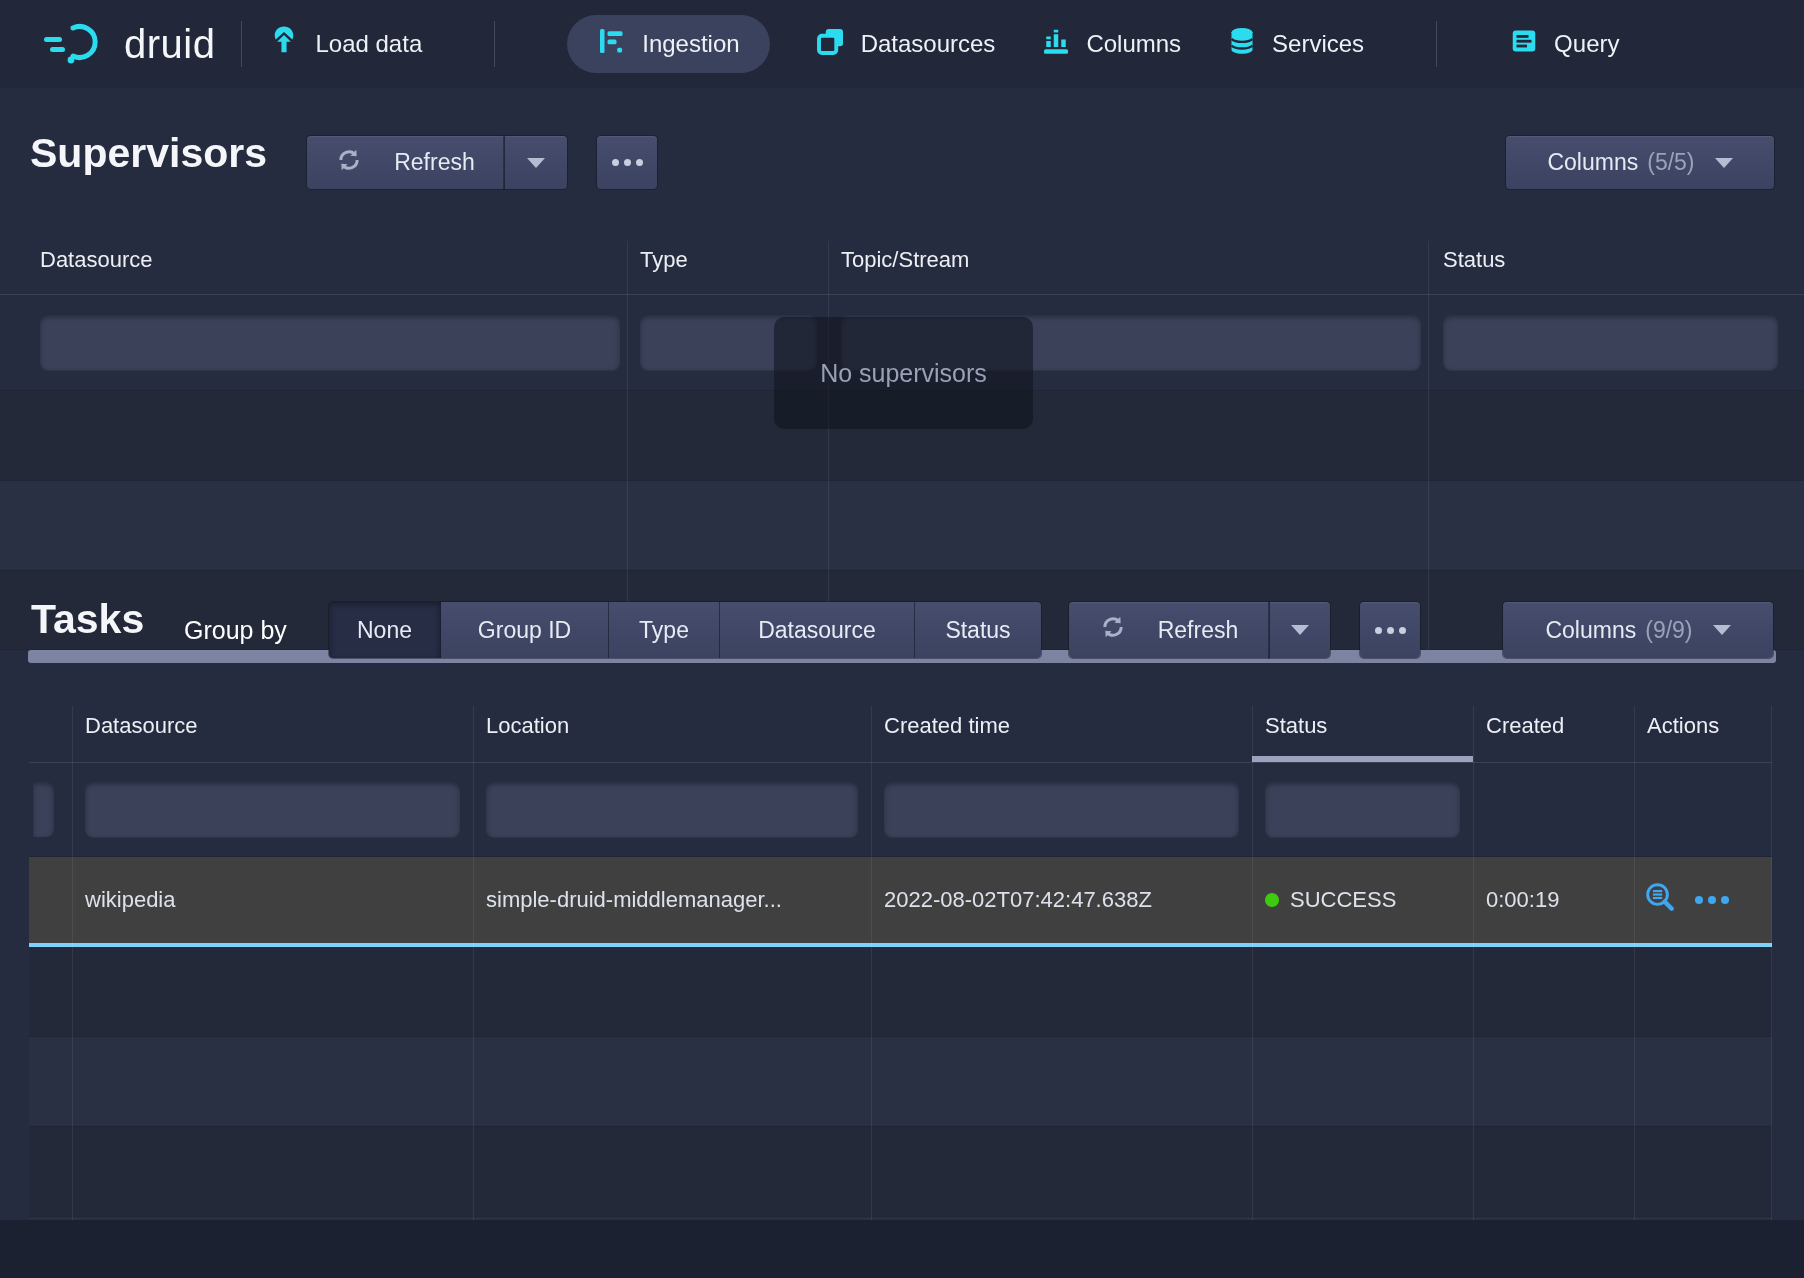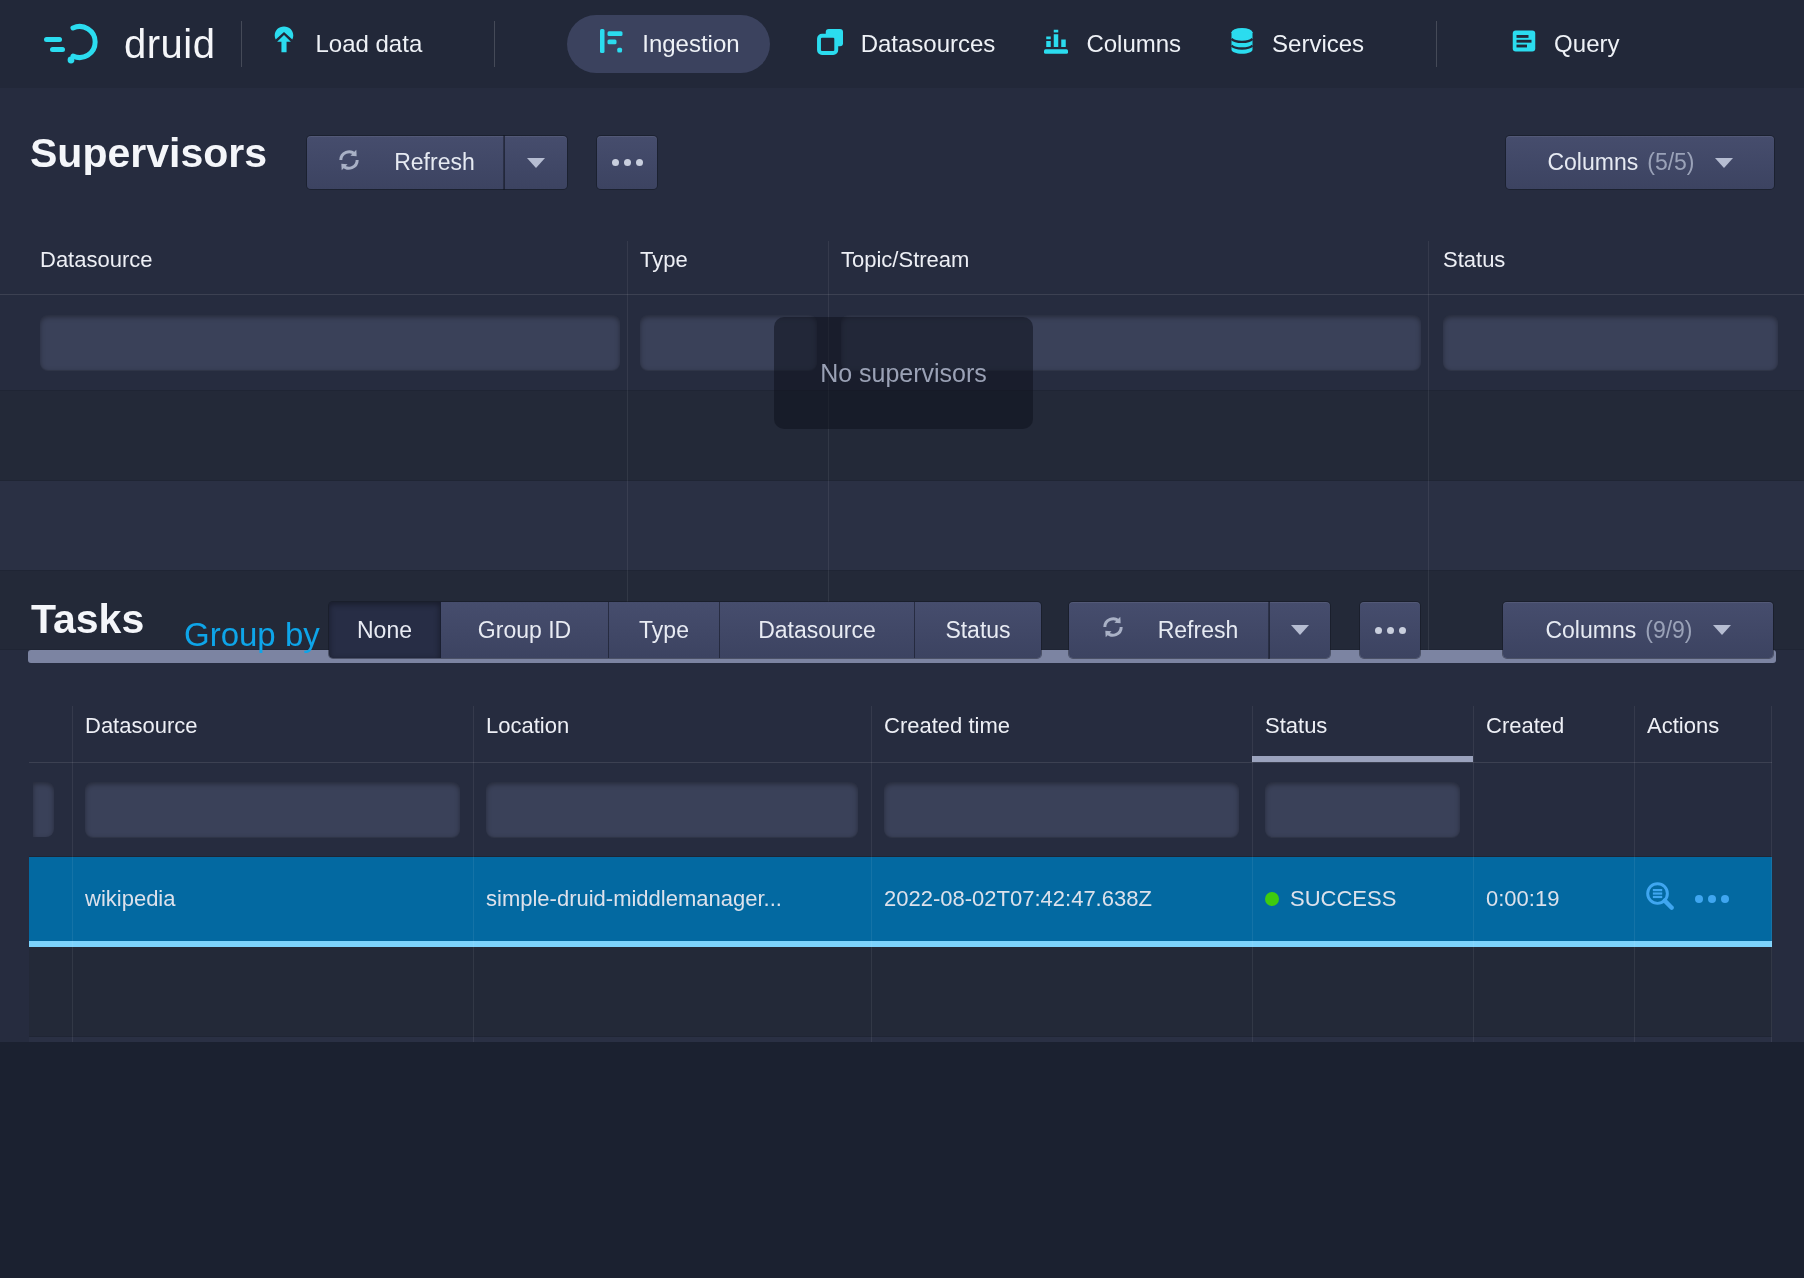--- a/index.html
+++ b/index.html
@@ -1,18 +1,18 @@
 <!DOCTYPE html>
 <html><head>
 <meta charset="utf-8">
 <style>
   * { box-sizing: border-box; margin: 0; padding: 0; }
   html,body { background:#1b2130; }
   body { font-family: "Liberation Sans", sans-serif; }
-  #root { position:relative; width:1804px; height:1042px; background:#262c3f; overflow:hidden; }
+  #root { position:relative; width:1804px; height:1220px; background:#262c3f; overflow:hidden; }
 
   
   .navbar { position:absolute; top:0; left:0; width:1804px; height:88px; background:#222839;
             display:flex; align-items:center; padding-left:40px; }
   .brand { display:flex; align-items:center; gap:12px; }
   .brand-name { color:#f5f6f9; font-size:40px; letter-spacing:.5px; }
   .nav-sep { width:1px; height:46px; background:rgba(255,255,255,.16); margin:0 26px; }
   .nav-items { display:flex; align-items:center; gap:46px; }
   .nav-item { display:flex; align-items:center; gap:15px; color:#eef1f6; font-size:24px; cursor:pointer; white-space:nowrap; }
   .nav-item.pill { background:#3b425e; border-radius:30px; height:58px; padding:0 30px; }
@@ -31,41 +31,41 @@
   .caret { width:0; height:0; border-left:9px solid transparent; border-right:9px solid transparent;
            border-top:10px solid #b6bdd2; }
   .more-icon { display:flex; gap:5px; }
   .more-icon i { width:7px; height:7px; border-radius:50%; background:#c9cfde; }
   .count { color:#9aa2b8; margin-left:9px; }
   .columns-btn { position:absolute; }
   .columns-btn .caret { margin-left:20px; }
 
   
   .sec-title { position:absolute; color:#f4f6fa; font-size:41px; font-weight:bold; }
-  .groupby-label { position:absolute; color:#0ea5e9; font-size:33px; }
+  .groupby-label { position:absolute; color:#ffffff; font-size:25px; }
   .seg-group { position:absolute; display:flex; height:56px; border-radius:4px; overflow:hidden;
                box-shadow:0 0 0 1px rgba(16,20,32,.45); }
   .seg { display:flex; align-items:center; justify-content:center; font-size:23px; color:#e8ebf3;
          background:linear-gradient(#464d6d,#3c4361); border-right:1px solid rgba(16,20,32,.55); cursor:pointer; }
   .seg:last-child { border-right:none; }
   .seg.active { background:#272d45; box-shadow:inset 0 2px 6px rgba(0,0,0,.4); }
 
   
   .tbl { position:absolute; overflow:hidden; }
   .srow { display:grid; grid-template-columns:627px 201px 600px 376px; }
   .trow { display:grid; grid-template-columns:43px 401px 398px 381px 221px 161px 138px; }
   .cell { display:flex; align-items:center; padding-left:13px; color:#dce1eb; font-size:22px;
           overflow:hidden; white-space:nowrap; position:relative; }
   .hdr  { color:#edeff5; }
   .hdr-row { border-bottom:1px solid rgba(255,255,255,.10); }
   .filter-row { border-bottom:1px solid #1f2534; }
   .erow { border-bottom:1px solid #1f2534; }
   .stripe-light { background:#2a3044; }
   .stripe-dark  { background:#232938; }
-  .data-row { background:#0369a1; border-bottom:6px solid #7dd3fc; cursor:pointer; }
+  .data-row { background:#404040; border-bottom:4px solid #7dd3fc; cursor:pointer; }
   .vline { position:absolute; top:16px; bottom:0; width:1px; background:rgba(255,255,255,.07); }
   .sort-underline { position:absolute; left:0; right:0; bottom:0; height:6px; background:#9aa2bd; }
 
   .fi { height:55px; border-radius:8px; background:#3a4159; border:0; outline:none;
         color:#e8ecf4; font-size:21px; padding:0 14px;
         box-shadow:inset 0 2px 5px rgba(0,0,0,.35), 0 1px 0 rgba(255,255,255,.045); }
   .cut-input { position:absolute; left:4px; top:19px; width:21px; height:55px; background:#3a4159;
                border-radius:0 8px 8px 0; box-shadow:inset 0 2px 5px rgba(0,0,0,.35); }
 
   .empty-overlay { position:absolute; left:774px; top:92px; width:259px; height:112px;

